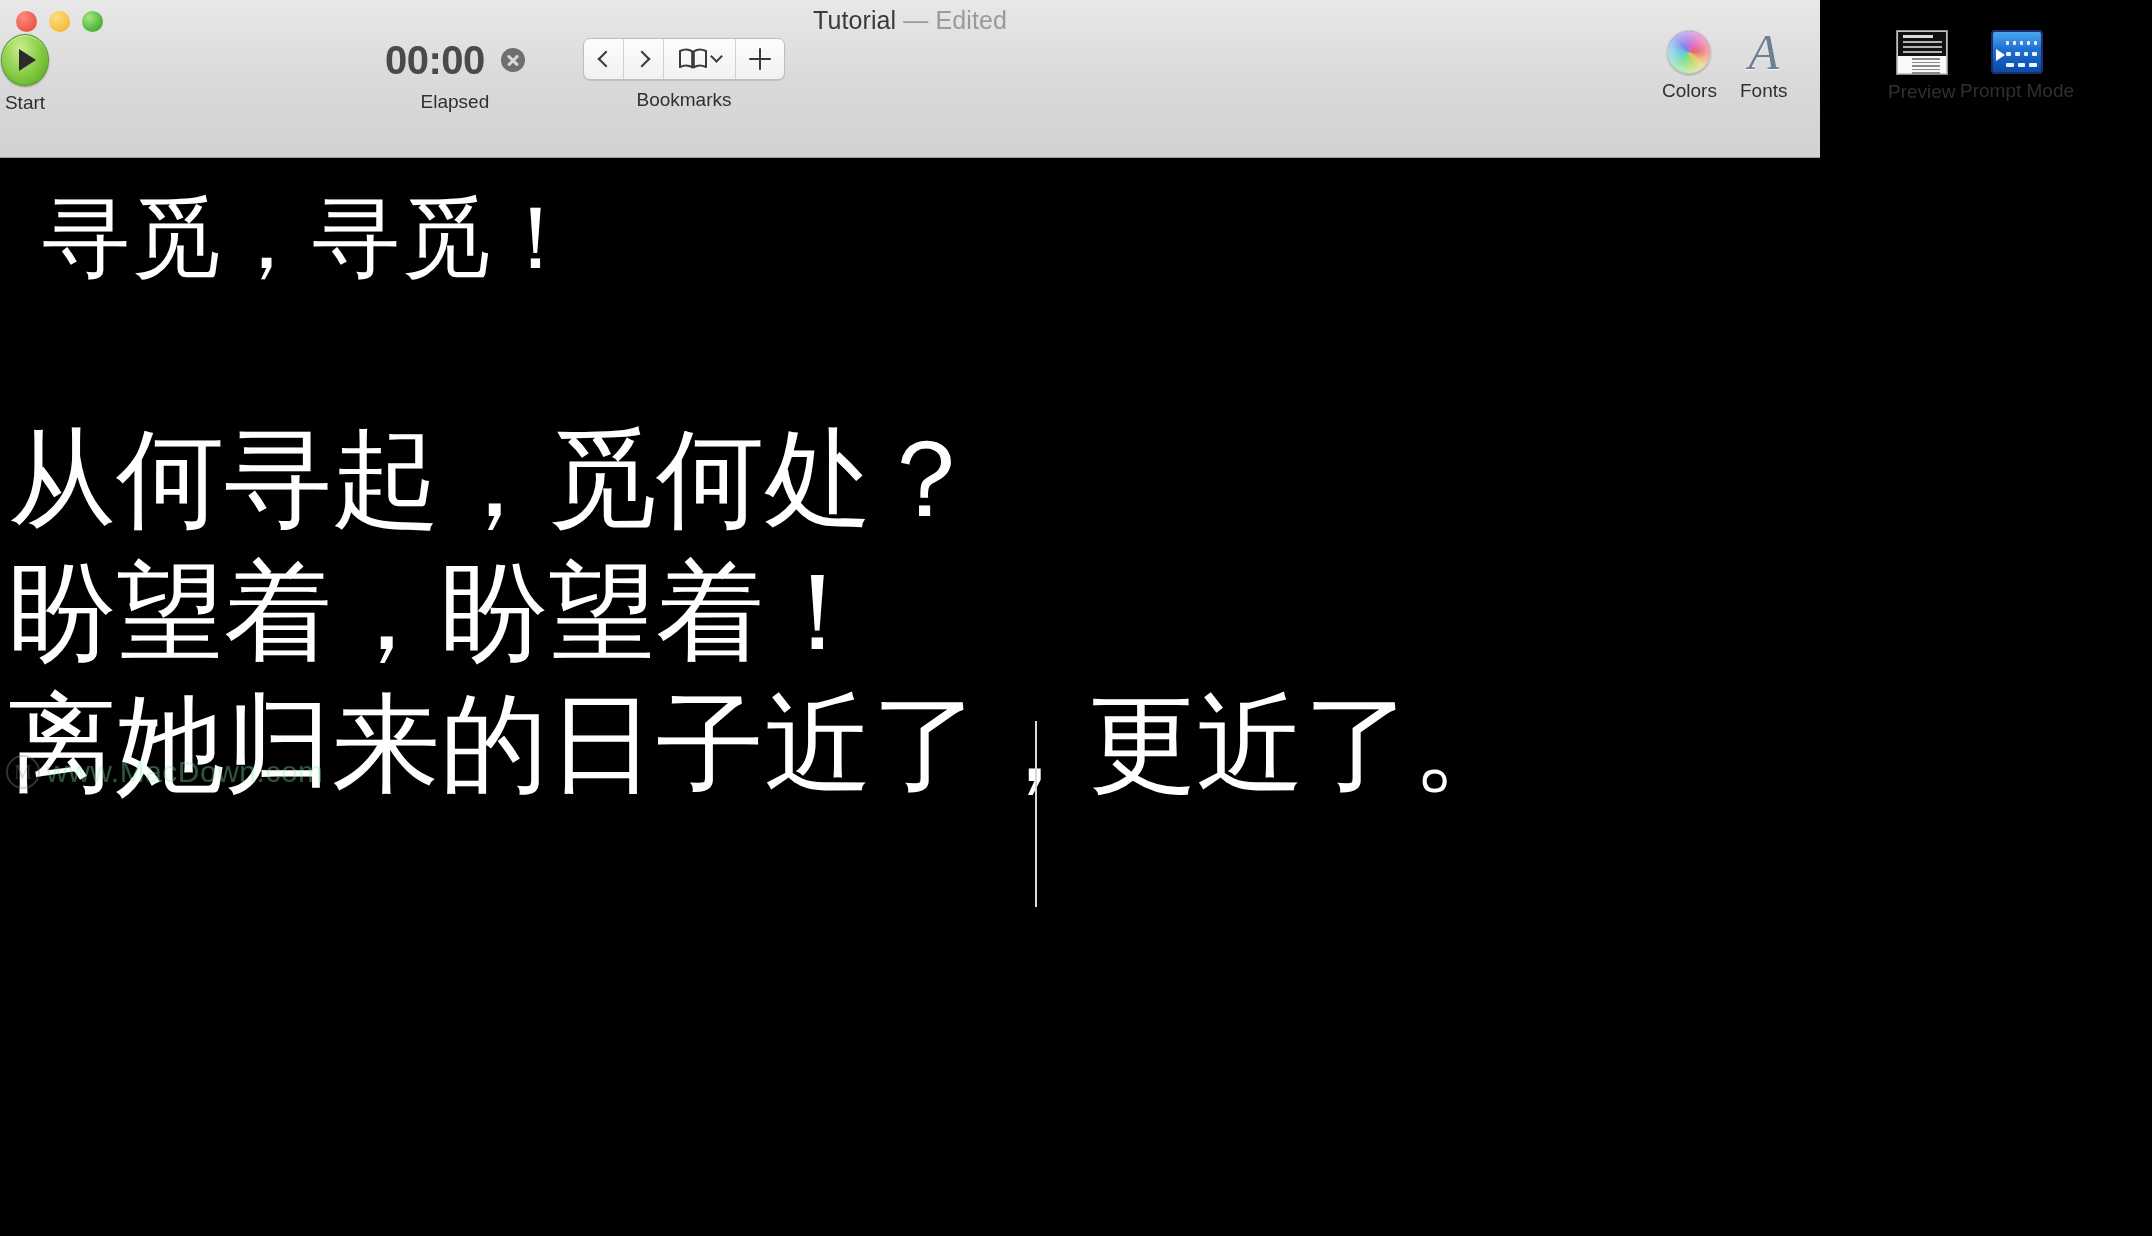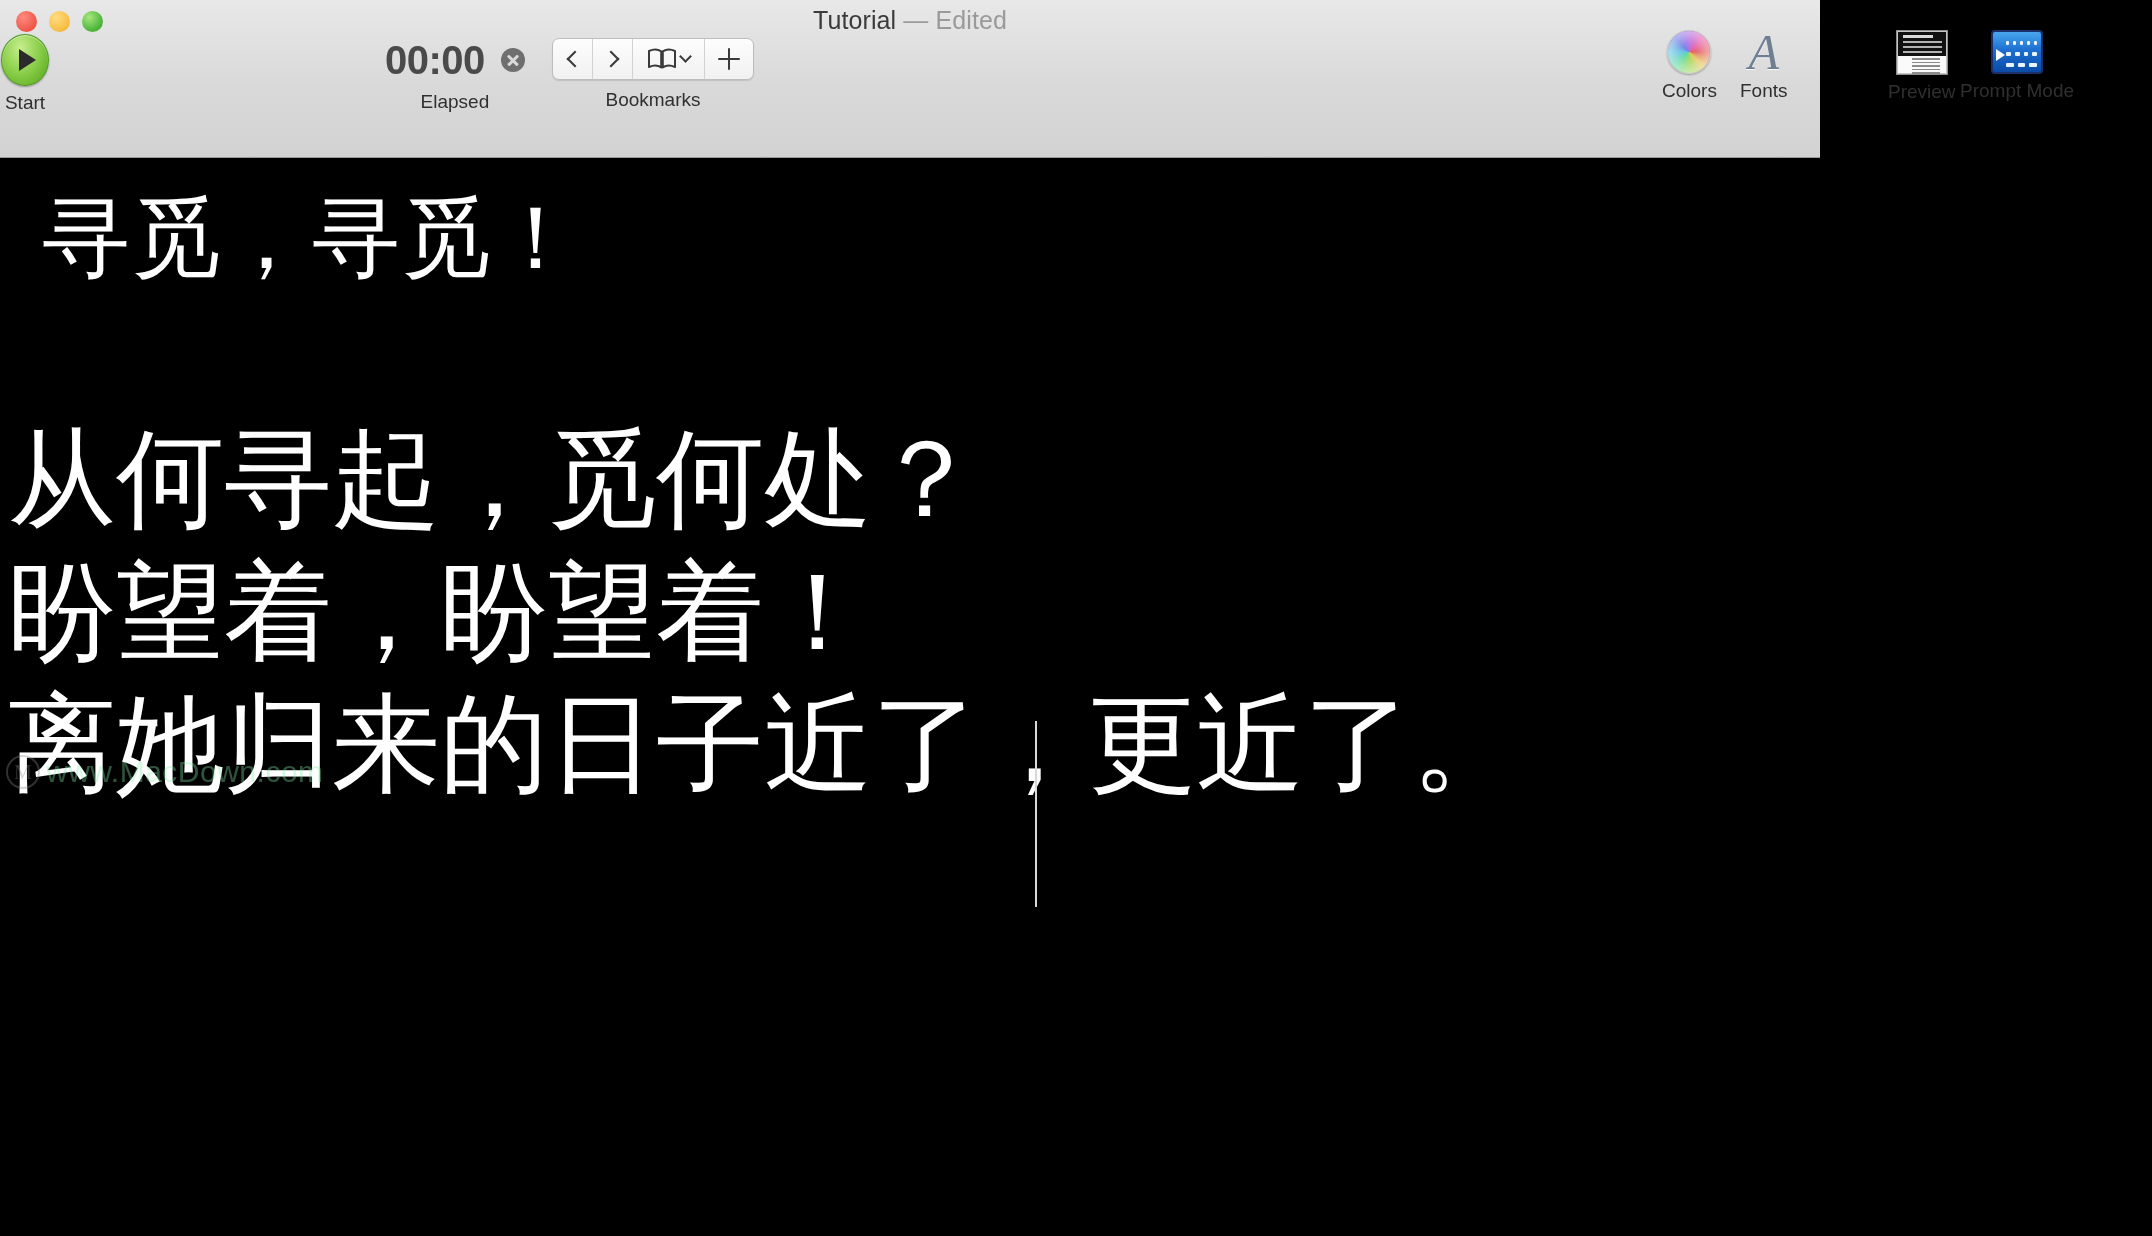--- a/index.html
+++ b/index.html
@@ -102,21 +102,21 @@
   }
   .clear-btn::before, .clear-btn::after {
     content: ""; position: absolute; top: 11px; left: 5px;
     width: 14px; height: 2.6px; background: #d9d9d9; border-radius: 1px;
   }
   .clear-btn::before { transform: rotate(45deg); }
   .clear-btn::after  { transform: rotate(-45deg); }
   #elapsed-group .tb-label { margin-top: 11px; }
 
   
-  #bookmarks-group { left: 552px; top: 38px; }
+  #bookmarks-group { left: 583px; top: 38px; }
   .seg {
     display: flex; height: 42px;
     background: linear-gradient(to bottom,#fdfdfd,#f1f1f1);
     border: 1px solid #bdbdbd; border-radius: 7px;
     box-shadow: 0 1px 1px rgba(0,0,0,.12);
     overflow: hidden;
   }
   .seg > div {
     display: flex; align-items: center; justify-content: center;
     border-right: 1px solid #d2d2d2;

